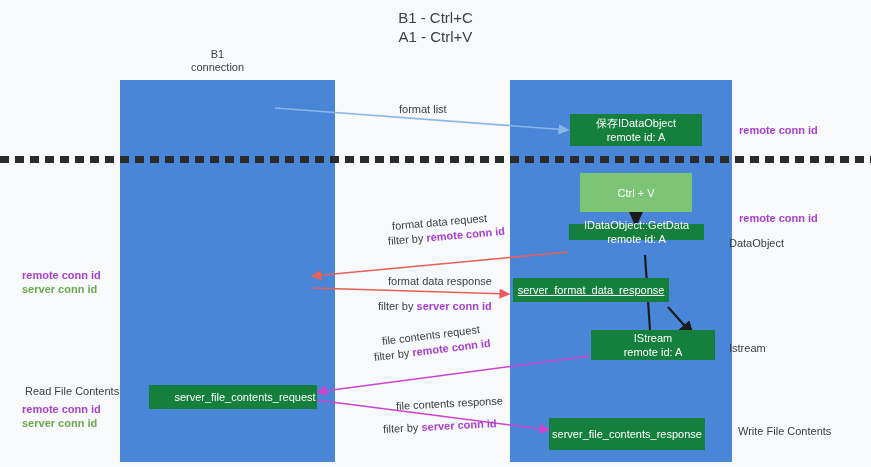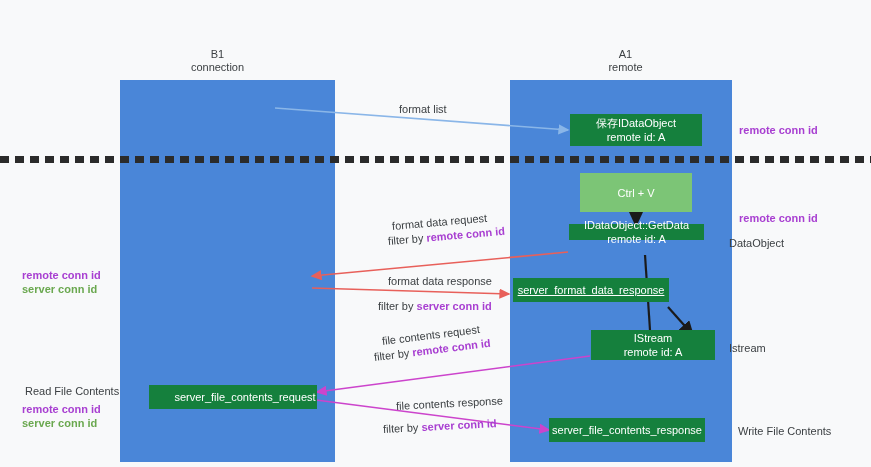--- a/index.html
+++ b/index.html
@@ -91,25 +91,25 @@
   .lbl .p { color: #a83fd1; font-weight: bold; }
   .stack { position: absolute; font-size: 11px; line-height: 14px; white-space: nowrap; }
   .stack .purple { color: #a83fd1; font-weight: bold; display: block; }
   .stack .green  { color: #6aa84f; font-weight: bold; display: block; }
 </style>
 </head>
 <body>
 
 <div id="canvas">
 
+  <div class="title">B1 - Ctrl+C
+A1 - Ctrl+V</div>
 
   <div class="col-header" style="left:155px; top:48px; width:125px;">B1
 connection</div>
-  <div class="col-header" style="left:558px; top:48px; width:135px;">A1
-remote</div>
 
   <div class="lane" style="left:120px; top:80px; width:215px; height:382px;"></div>
   <div class="lane" style="left:510px; top:80px; width:222px; height:382px;"></div>
 
   <svg id="wires" viewBox="0 0 871 467">
     <defs>
       <marker id="ah-blue" markerWidth="7" markerHeight="7" refX="6" refY="3.2" orient="auto">
         <path d="M0,0 L7,3.2 L0,6.4 z" fill="#8ab6e8"></path>
       </marker>
       <marker id="ah-red" markerWidth="7" markerHeight="7" refX="6" refY="3.2" orient="auto">
@@ -152,21 +152,21 @@
 remote id: A</div>
 
 
   <div class="node orange" style="left:513px; top:278px; width:156px; height:24px;text-decoration:underline;">server_format_data_response</div>
 
   <div class="node orange" style="left:591px; top:330px; width:124px; height:30px;">IStream
 remote id: A</div>
 
   <div class="node orange" style="left:149px; top:385px; width:168px; height:24px;padding-left:28px;">server_file_contents_request</div>
 
-  <div class="node orange" style="left:549px; top:418px; width:156px; height:24px;">server_file_contents_response</div>
+  <div class="node orange" style="left:549px; top:418px; width:156px; height:32px;">server_file_contents_response</div>
 
   <div class="lbl plain rot" style="left:399px; top:102px;">format list</div>
 
   <div class="lbl rot" style="left:392px; top:219px; transform: rotate(-5deg);">
     <span>format data request</span>
   </div>
   <div class="lbl rot" style="left:388px; top:234px; transform: rotate(-5deg);">
     <span>filter by </span><span class="p">remote conn id</span>
   </div>
 

